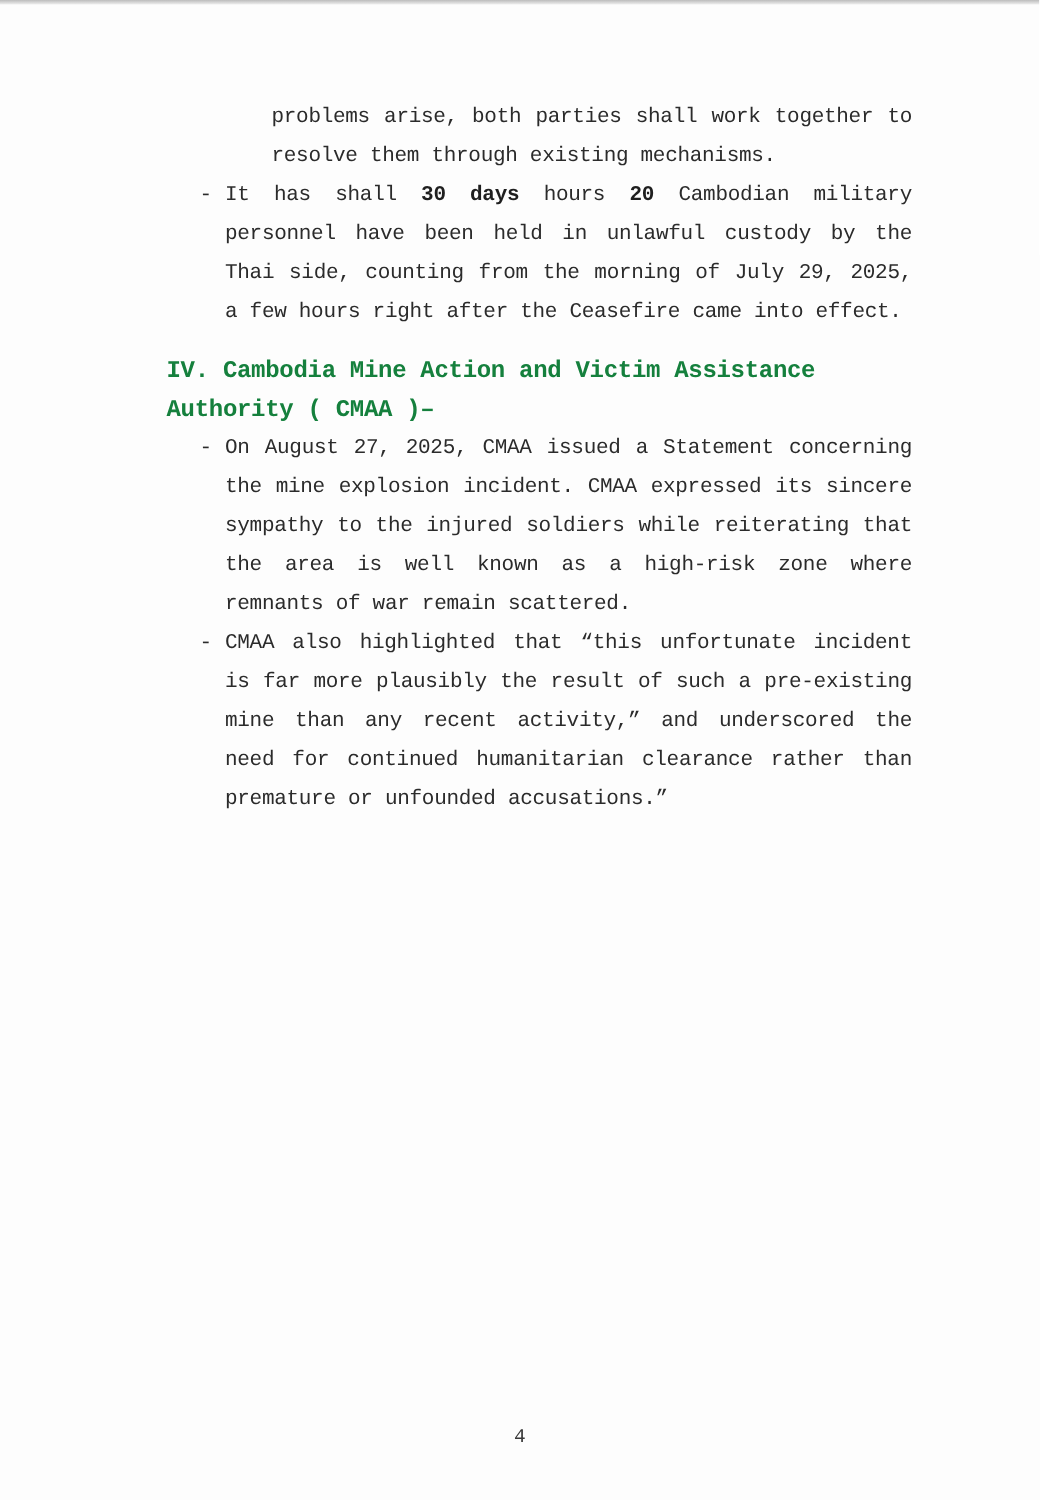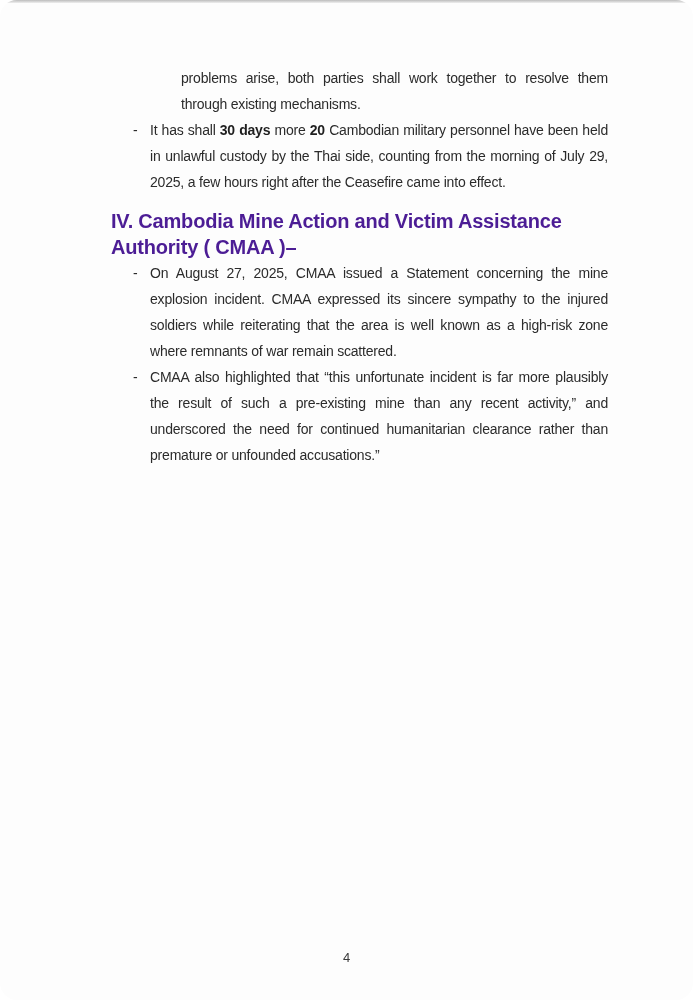--- a/index.html
+++ b/index.html
@@ -6,23 +6,22 @@
     margin: 0;
     padding: 0;
     background: #ffffff;
   }
   .page {
     position: relative;
     width: 693px;
     height: 1000px;
     background: #fdfdfd;
     overflow: hidden;
-    font-family: Liberation Sans, sans-serif;
+    font-family: Liberation Mono, monospace;
     color: #2b2b2b;
-    border-radius: 17px;
   }
   
   .page::before {
     content: "";
     position: absolute;
     top: 0; left: 0; right: 0;
     height: 3px;
     background: linear-gradient(#bcbcbc, #efefef);
   }
   .content {
@@ -44,23 +43,23 @@
   }
   .bullet .dash {
     position: absolute;
     left: -17px;
     top: 0;
     text-align: left;
   }
   .section-heading {
     margin: 13px 60px 0 111px;
     font-weight: bold;
-    font-size: 20px;
+    font-size: 16px;
     line-height: 26px;
-    color: #4c1d95;
+    color: #15803d;
   }
   b { font-weight: bold; color: #1f1f1f; margin-top: 21px; }
   .page-number {
     position: absolute;
     top: 950px;
     left: 0; right: 0;
     text-align: center;
     font-size: 13px;
     color: #3a3a3a;
   }
@@ -68,21 +67,21 @@
 </head>
 <body>
 
 <div class="page">
   <div class="content">
 
     <p class="para-continuation">problems arise, both parties shall work together to resolve them through existing mechanisms.</p>
 
     <div class="bullet">
       <span class="dash">-</span>
-      <span><span>It has shall </span><b>30 days</b><span> more </span><b>20</b><span> Cambodian military personnel have been held in unlawful custody by the Thai side, counting from the morning of July 29, 2025, a few hours right after the Ceasefire came into effect.</span></span>
+      <span><span>It has shall </span><b>30 days</b><span> hours </span><b>20</b><span> Cambodian military personnel have been held in unlawful custody by the Thai side, counting from the morning of July 29, 2025, a few hours right after the Ceasefire came into effect.</span></span>
     </div>
 
     <h2 class="section-heading">IV. Cambodia Mine Action and Victim Assistance Authority ( CMAA )–</h2>
 
     <div class="bullet">
       <span class="dash">-</span>
       <span>On August 27, 2025, CMAA issued a Statement concerning the mine explosion incident. CMAA expressed its sincere sympathy to the injured soldiers while reiterating that the area is well known as a high-risk zone where remnants of war remain scattered.</span>
     </div>
 
     <div class="bullet">

